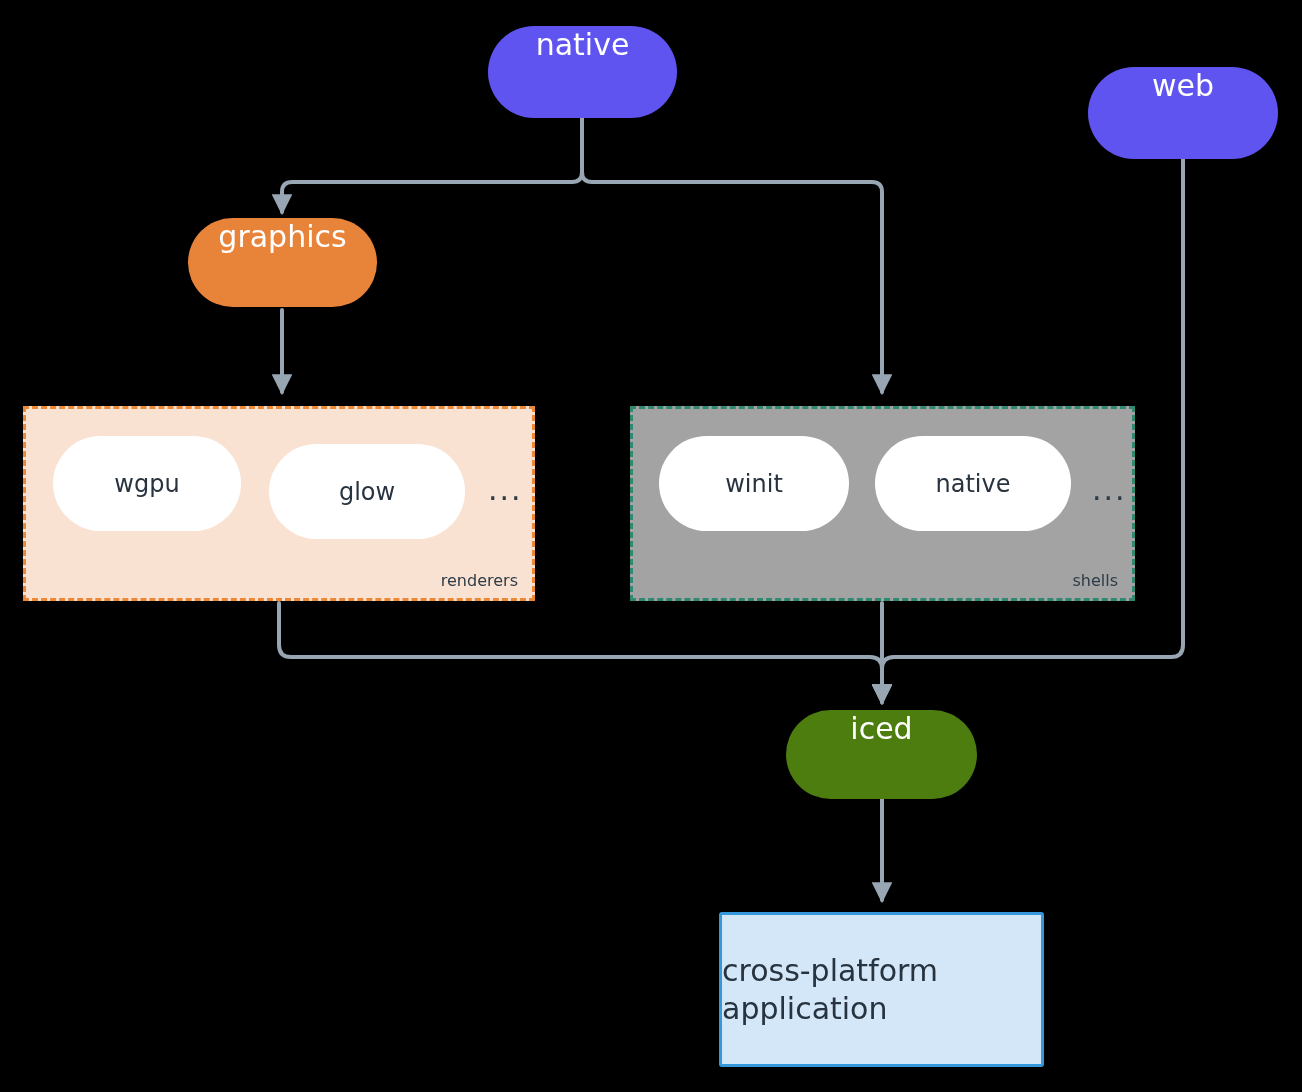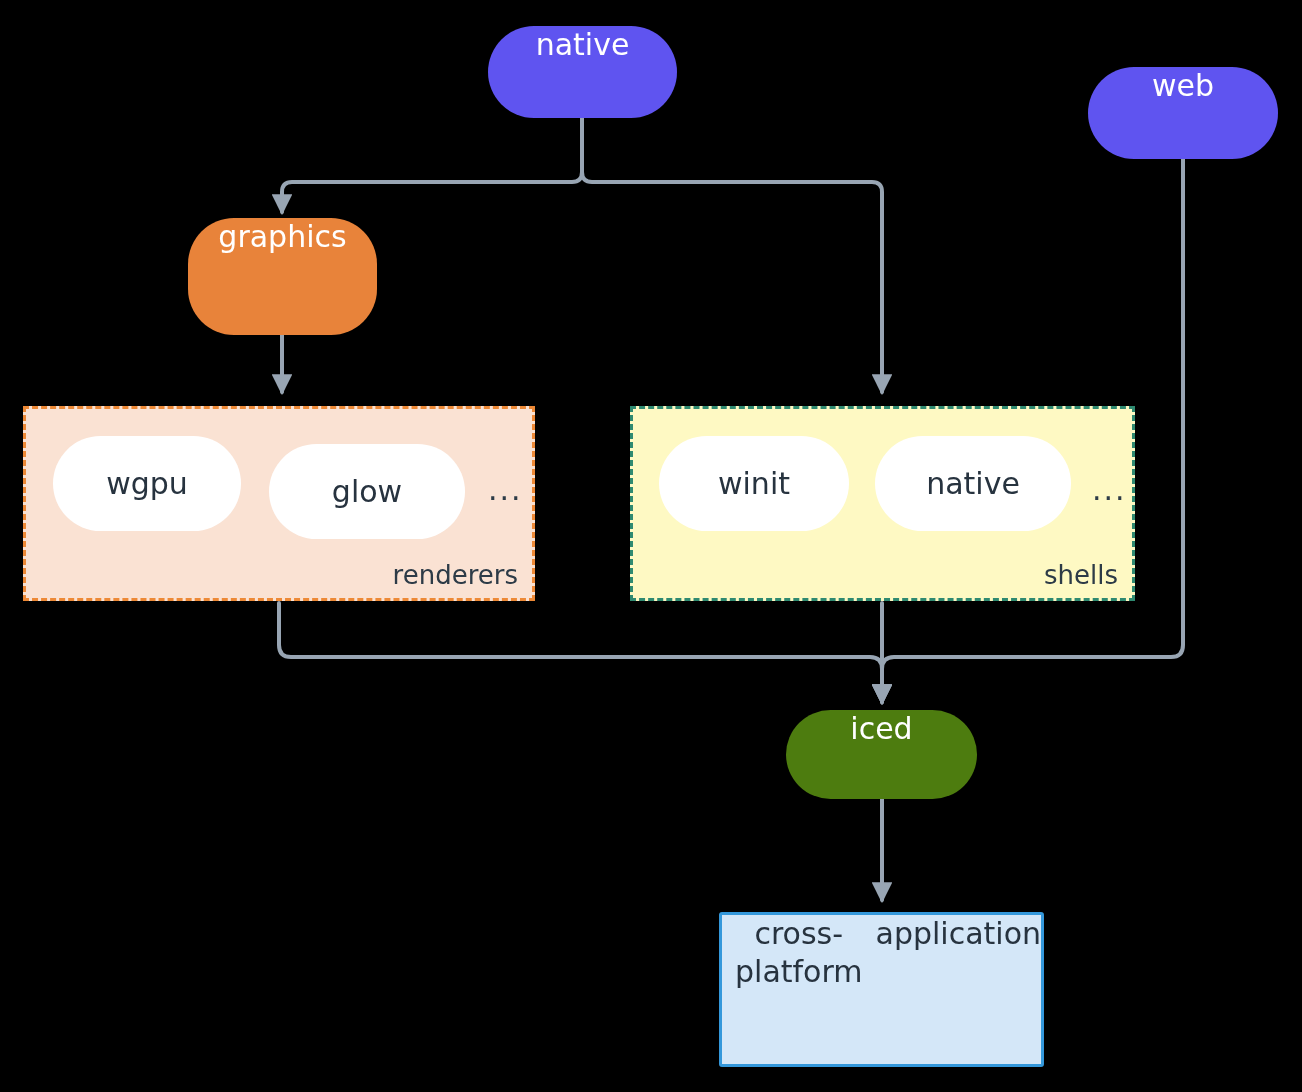--- a/index.html
+++ b/index.html
@@ -54,55 +54,55 @@
     border-radius: 46px;
     font-size: 30px;
   }
   
   .output-box {
     background: #d4e7f8;
     color: #27333f;
     border: 3px solid #3498db;
     border-radius: 3px;
     font-size: 30px;
-    flex-direction: row;
+    flex-direction: column;
   }
   .output-box .line { display: block; }
   
   .cluster {
     position: absolute;
     box-sizing: border-box;
   }
   .cluster.renderers {
     background: #fae2d3;
     border: 3px dashed #ed8936;
   }
   .cluster.shells {
-    background: #fef9c3;
+    background: #a3a3a3;
     border: 3px dashed #2f8a71;
     text-align: right;
   }
   .cluster-label {
     position: absolute;
     right: 14px;
     bottom: 8px;
-    font-size: 26px;
+    font-size: 16px;
     color: #2d3b47;
     white-space: nowrap;
   }
   
   .leaf-pill {
     position: absolute;
     display: flex;
     align-items: center;
     justify-content: center;
     background: #ffffff;
     color: #27333f;
     border-radius: 48px;
-    font-size: 30px;
+    font-size: 24px;
     box-sizing: border-box;
   }
   .ellipsis {
     position: absolute;
     color: #2d3b47;
     font-size: 30px;
     letter-spacing: 2px;
     line-height: 1;
   }
 </style>
@@ -159,21 +159,21 @@
   </div>
 
   <div class="node stage-pill" style="left:488px; top:26px; width:189px; height:92px;">
     <span>native</span>
   </div>
 
   <div class="node stage-pill" style="left:1088px; top:26px; width:190px; height:92px;margin-top:41px;">
     <span>web</span>
   </div>
 
-  <div class="node graphics-pill" style="left:188px; top:218px; width:189px; height:117px;">
+  <div class="node graphics-pill" style="left:188px; top:218px; width:189px; height:89px;">
     <span>graphics</span>
   </div>
 
   <div class="node iced-pill" style="left:786px; top:710px; width:191px; height:89px;">
     <span>iced</span>
   </div>
 
   <div class="node output-box" style="left:719px; top:912px; width:325px; height:155px;">
     <span class="line">cross-platform</span>
     <span class="line">application</span>

